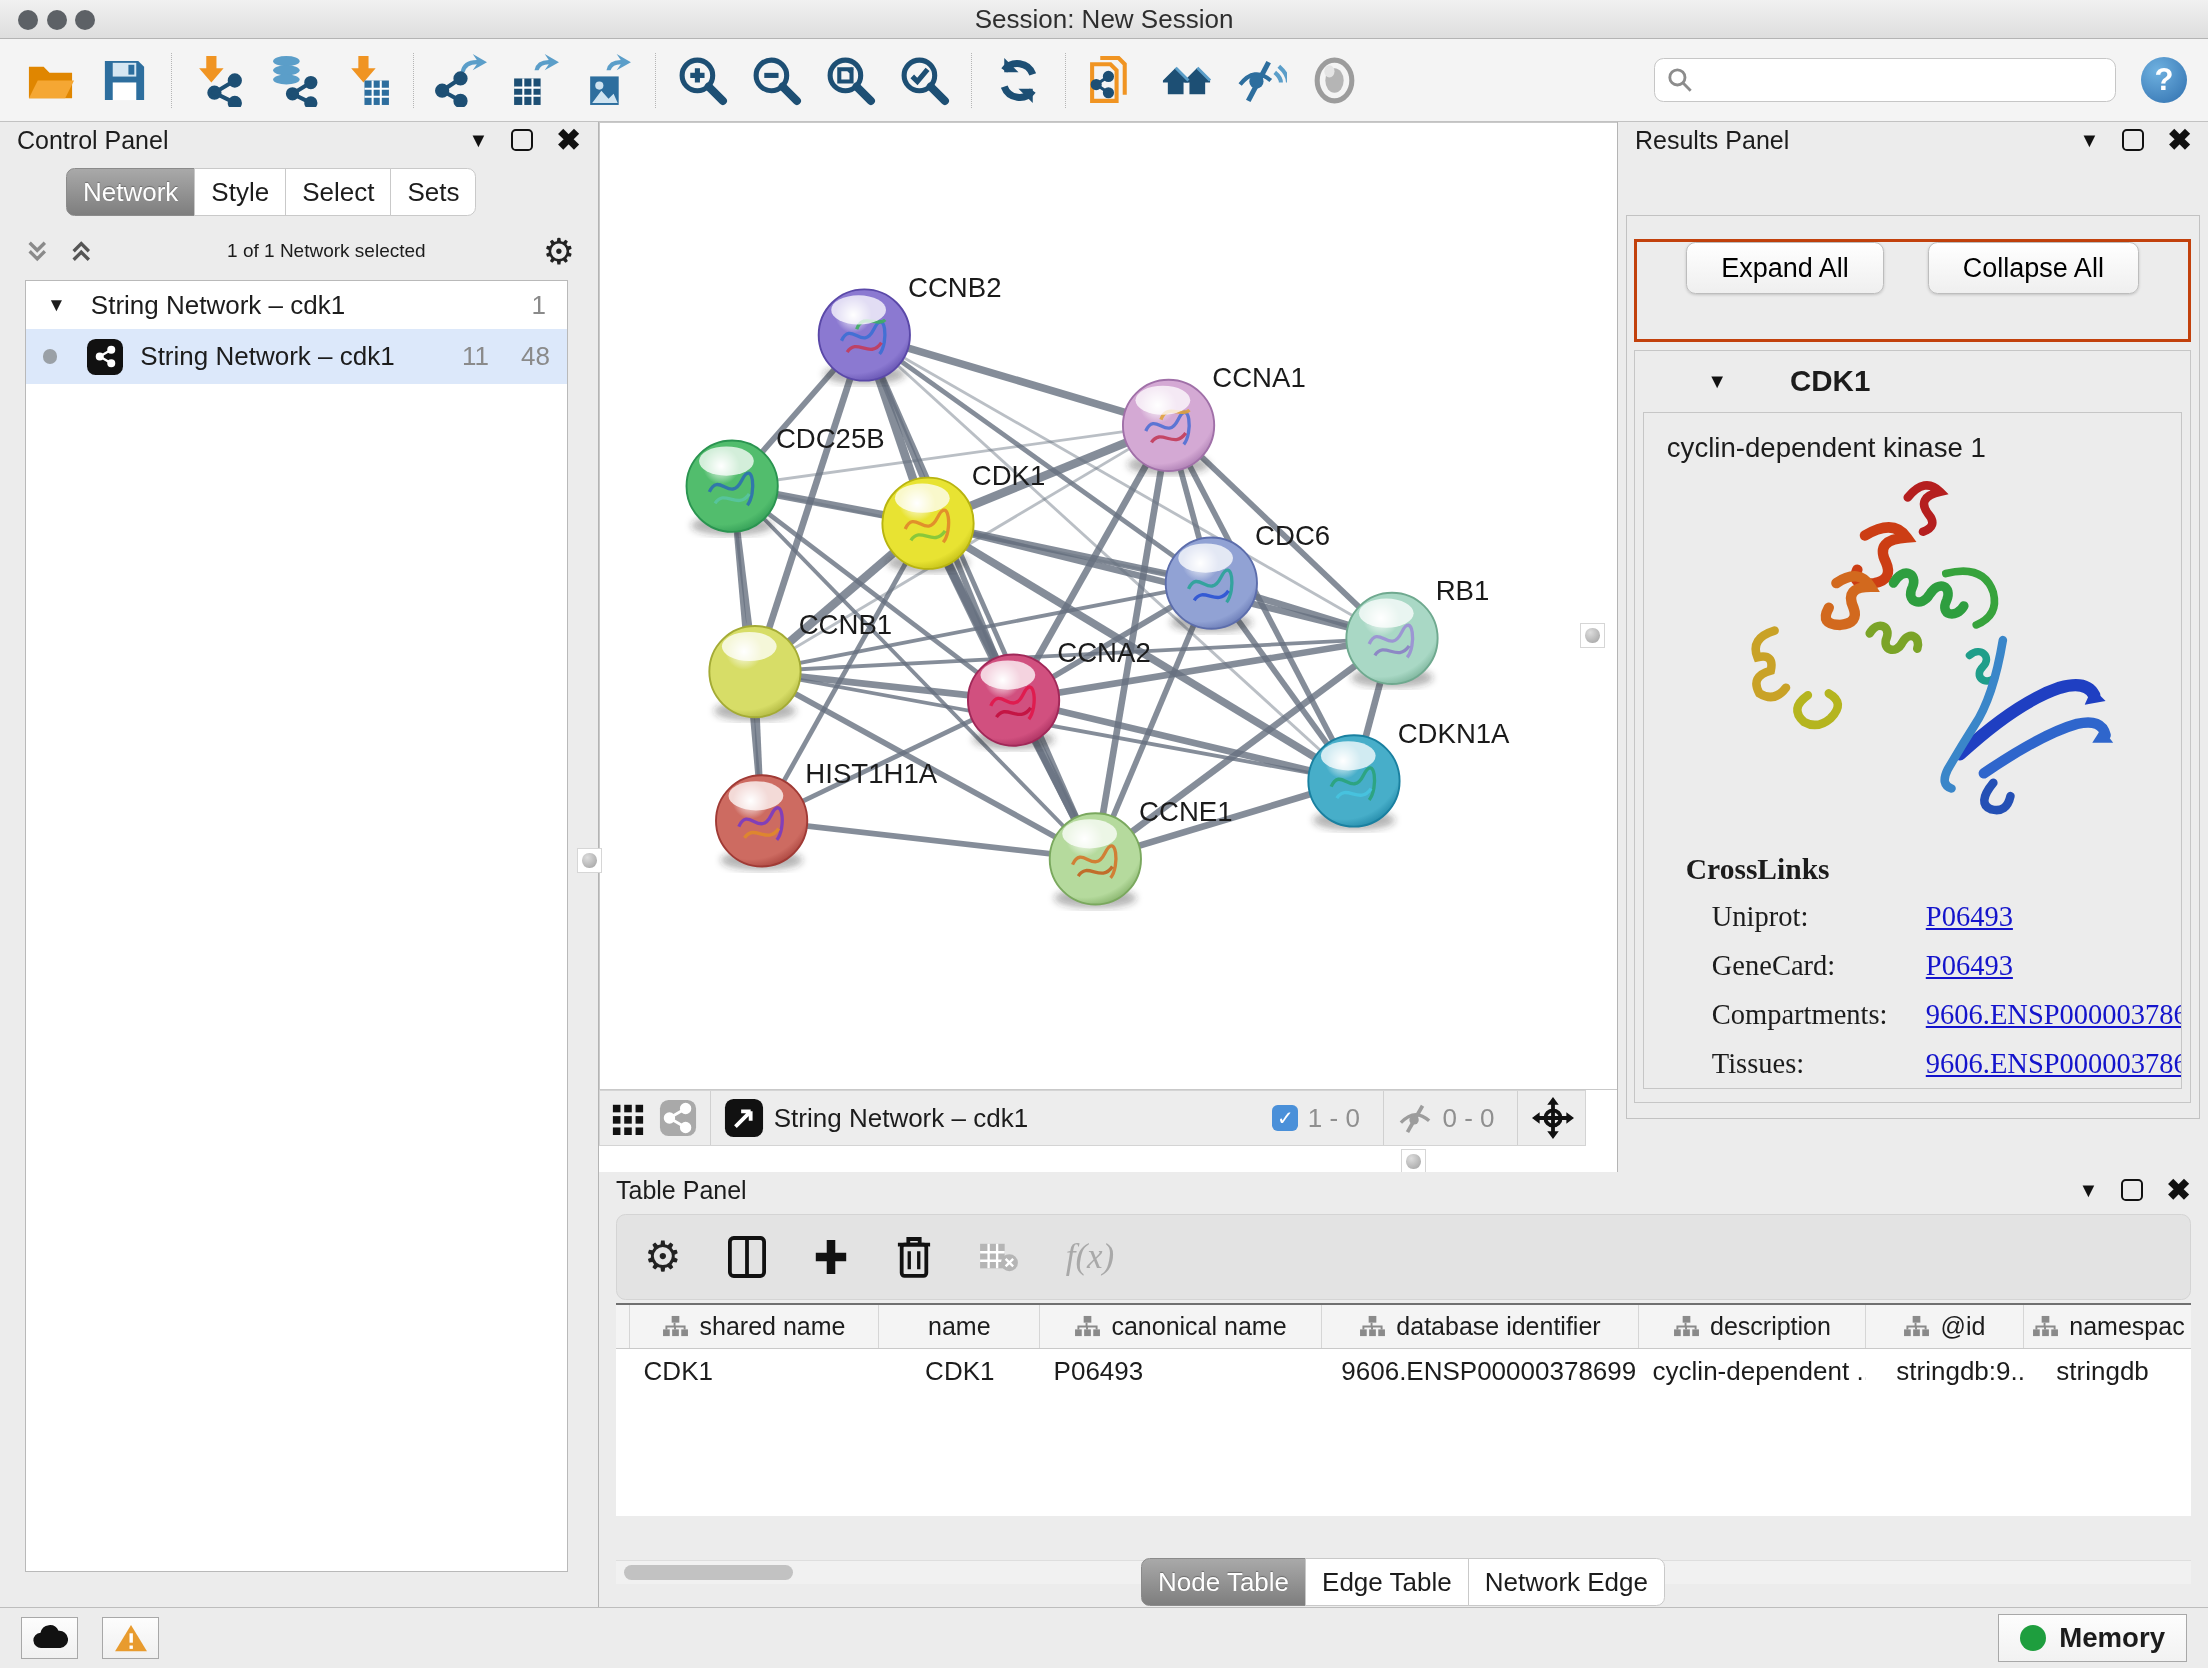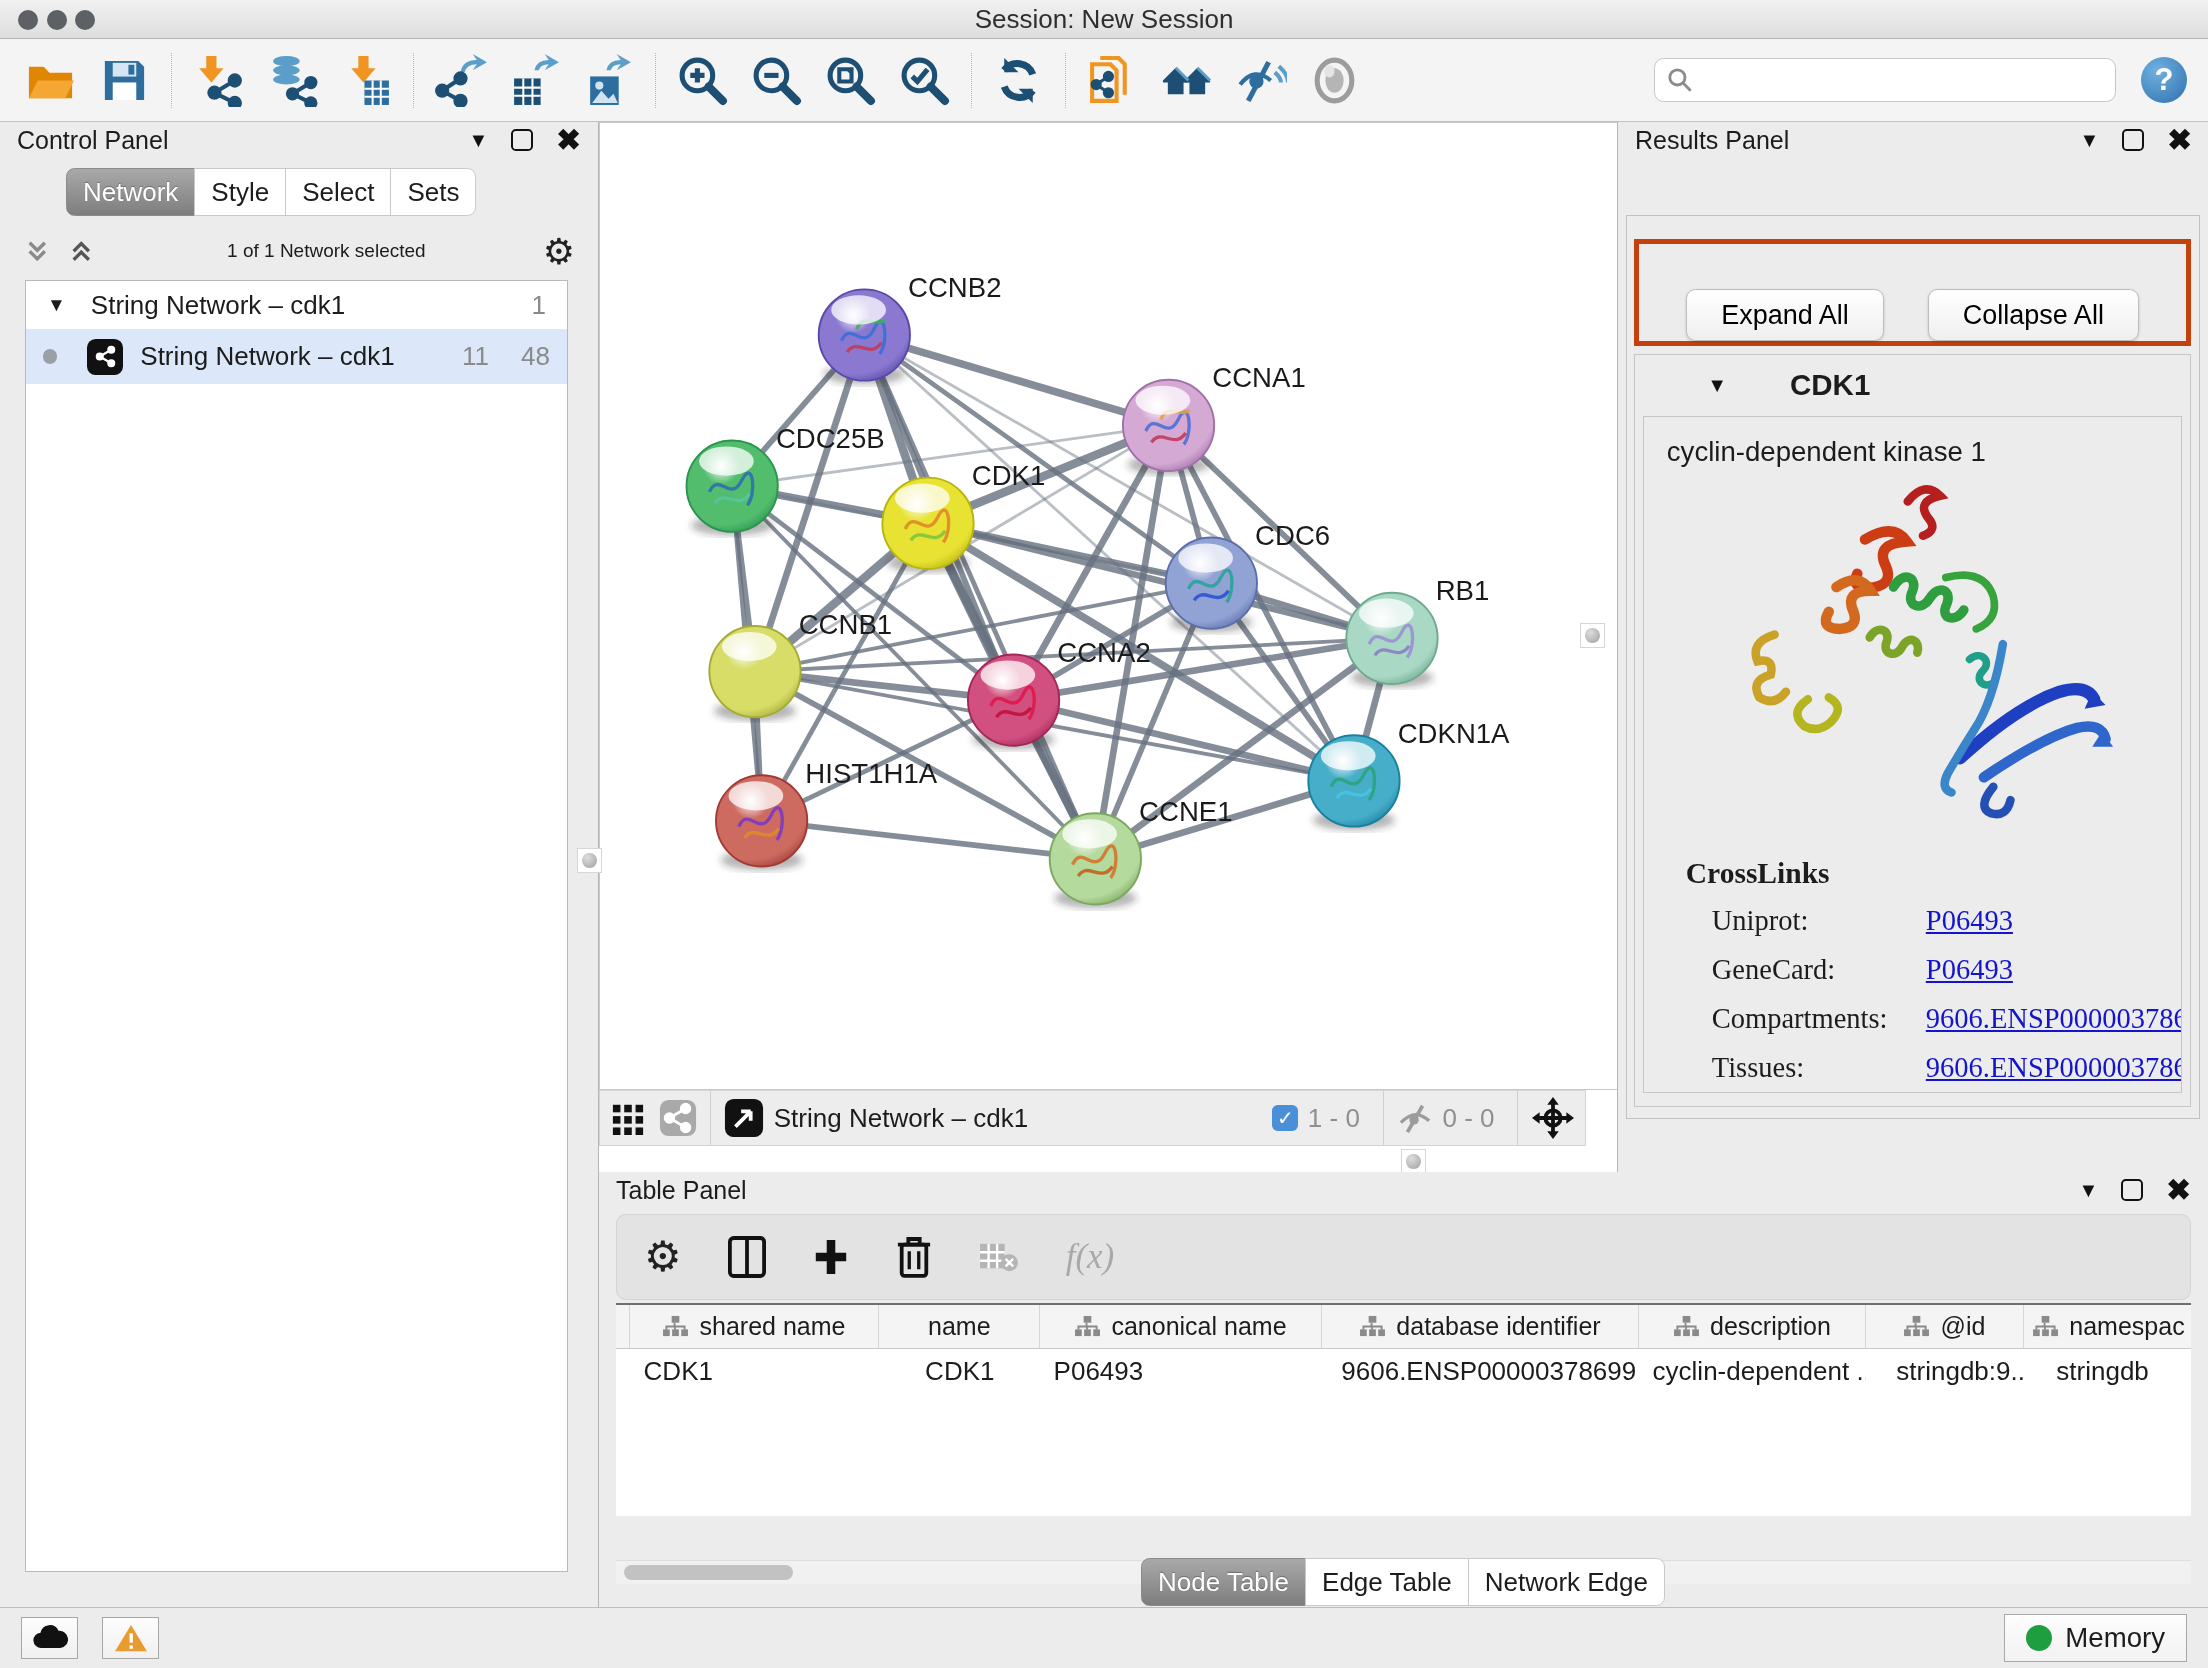--- a/index.html
+++ b/index.html
@@ -68,21 +68,21 @@
   .ns-count{color:#8f8f8f;font-size:26px;margin:0 9.5px;}
   .checkbox{width:26px;height:26px;border-radius:5.7px;background:#4a90d9;color:#fff;font-size:20px;
             display:flex;align-items:center;justify-content:center;}
   
   .results-panel{position:absolute;left:1617px;top:122px;width:592px;height:1050px;background:#ececec;
                  border-left:1px solid #b4b4b4;box-sizing:border-box;}
   .rp-tabwrap{position:absolute;top:44px;left:0;width:100%;display:flex;justify-content:center;}
   .rp-tab{background:linear-gradient(#a9a9a9,#7e7e7e);color:#fff;font-size:26px;border-radius:8.6px;
           padding:7.6px 27px;border:1px solid #8b8b8b;text-shadow:0 -1px 1px rgba(0,0,0,.3);}
   .rp-box{position:absolute;left:7.6px;right:9.5px;top:93px;height:902px;border:1px solid #c2c2c2;}
-  .rp-group1{margin:23px 7.6px 0;height:97px;border:5px solid #c2410c;display:flex;align-items:flex-end;
+  .rp-group1{margin:23px 7.6px 0;height:97px;border:3px solid #c2410c;display:flex;align-items:flex-start;
              justify-content:center;gap:44px;}
   .rp-btn{background:linear-gradient(#ffffff,#efefef);border:1px solid #bdbdbd;border-radius:9.5px;
           font-size:27px;padding:9.5px 34px;box-shadow:0 1px 2.9px rgba(0,0,0,.18);}
   .rp-group2{margin:7.6px 7.6px 0;height:753px;border:1px solid #c6c6c6;box-sizing:border-box;}
   .rp-sechead{height:61px;display:flex;align-items:center;}
   .rp-sechead .tri{margin-left:72px;}
   .rp-secname{font-size:29.5px;font-weight:bold;margin-left:63px;}
   .rp-inner{margin:0 7.6px;height:677px;border:1px solid #c6c6c6;box-sizing:border-box;overflow:hidden;}
   .rp-desc{font-size:27.6px;padding:19px 0 0 23px;}
   .protein{display:block;margin:3.8px auto 0;}
@@ -102,21 +102,21 @@
             border-right:1px solid #d6d6d6;box-sizing:border-box;overflow:hidden;white-space:nowrap;flex:0 0 auto;}
   .tp-row{display:flex;height:44px;align-items:center;font-size:26px;}
   .tp-cell{padding-left:13.3px;box-sizing:border-box;overflow:hidden;white-space:nowrap;flex:0 0 auto;}
   .c0{width:14.3px;padding:0;}
   .c1{width:249px;} .c2{width:161px;} .c3{width:282px;} .c4{width:317px;} .c5{width:227px;} .c6{width:158px;} .c7{width:169px;}
   .tp-hscroll{margin:44px 17px 0;height:23px;background:#f1f1f1;border-top:1px solid #dedede;position:relative;}
   .tp-handle{position:absolute;left:7.6px;top:3.8px;width:169px;height:14.3px;border-radius:7.6px;background:#c2c2c2;}
   .tp-tabs{position:absolute;bottom:1.9px;left:0;width:100%;display:flex;justify-content:center;}
   
   .statusbar{position:absolute;left:0;top:1607px;width:100%;height:61px;background:#ececec;
-             border-top:1px solid #bdbdbd;}
+             border-top:1px solid #bdbdbd;font-weight:bold;}
   .sq-btn{position:absolute;width:55px;height:40px;top:8.6px;background:linear-gradient(#fdfdfd,#f0f0f0);
           border:1px solid #a8a8a8;display:flex;align-items:center;justify-content:center;}
   .mem-btn{position:absolute;right:21px;top:5.7px;height:46px;background:linear-gradient(#fdfdfd,#f2f2f2);
            border:1px solid #a8a8a8;display:flex;align-items:center;gap:13.3px;padding:0 21px;font-size:27.6px;}
   .mem-dot{width:26px;height:26px;border-radius:50%;}
 </style>
 </head>
 <body>
 
 <div class="app">

